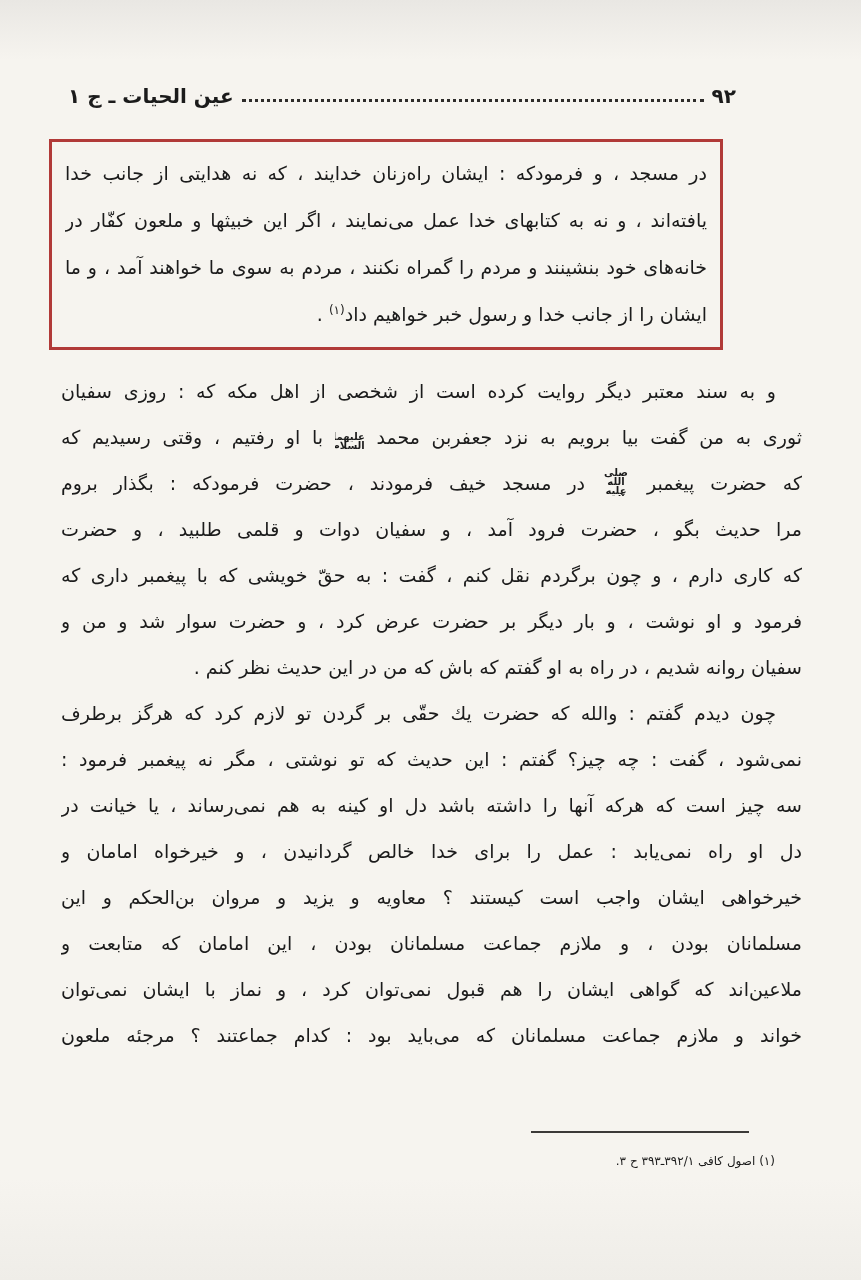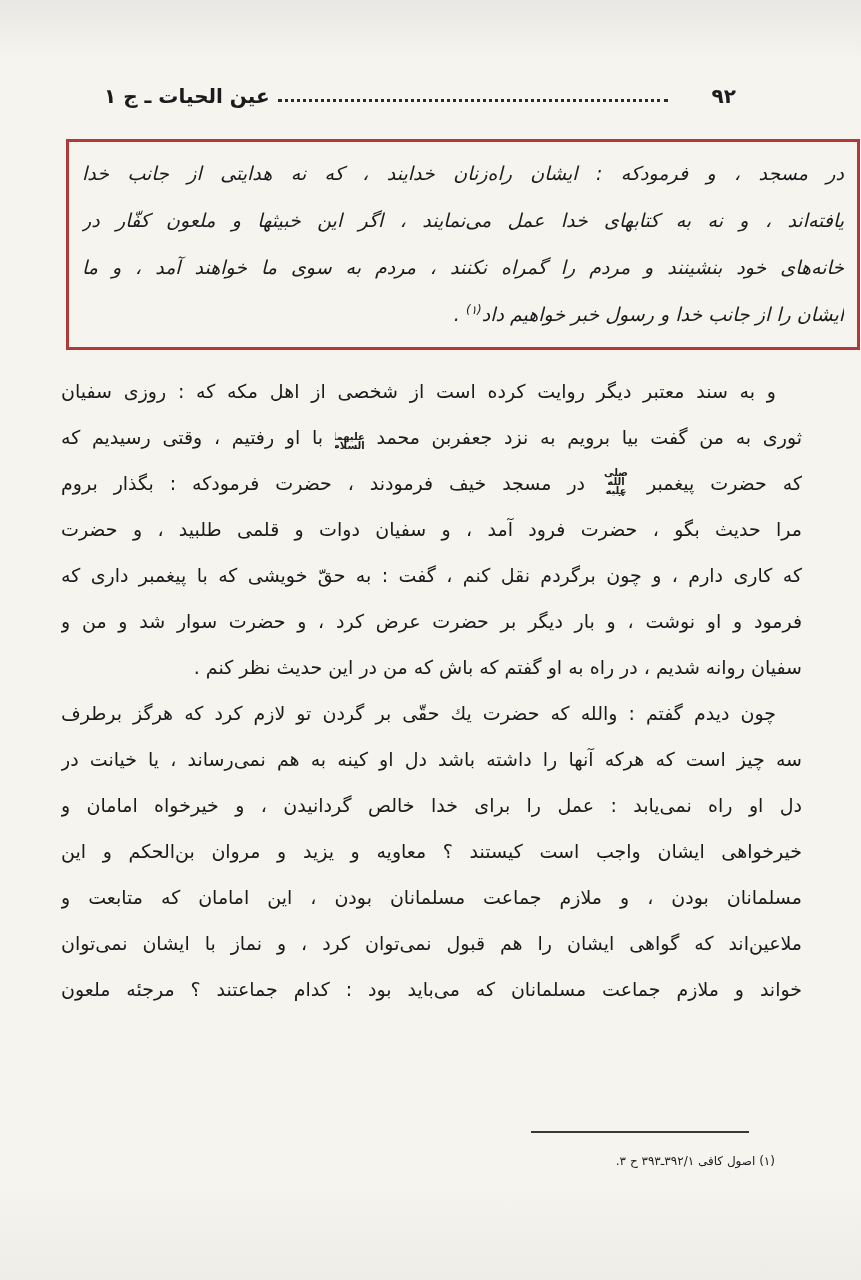--- a/index.html
+++ b/index.html
@@ -7,25 +7,25 @@
   .page{
     position:relative;width:861px;height:1280px;overflow:hidden;
     background:linear-gradient(180deg,#e9e7e3 0,#f6f4ef 60px,#f6f4ef 92%,#efede8 100%);
     font-family:"DejaVu Sans",sans-serif;color:#1b1b1b;
   }
   .header{
     position:absolute;left:68px;top:84px;width:668px;
     display:flex;align-items:flex-end;direction:ltr;
     font-size:20px;font-weight:bold;
   }
-  .title,.pagenum{white-space:nowrap;margin-left:36px;}
+  .title,.pagenum{white-space:nowrap;}
   .leader{flex:1;border-bottom:3px dotted #2e2c2a;margin:0 8px 6px 8px;height:0;}
   .redbox{
-    position:absolute;left:66px;top:139px;width:794px;box-sizing:border-box;
-    border:3px solid #b13a38;padding:8px 13px 9px 13px;background:transparent;font-style:italic;
+    position:absolute;left:49px;top:139px;width:674px;box-sizing:border-box;
+    border:3px solid #b13a38;padding:8px 13px 9px 13px;background:transparent;
   }
   .line{
     direction:rtl;text-align:justify;text-align-last:justify;
     font-size:19px;line-height:46px;height:46px;overflow:hidden;
   }
   .redbox .line{line-height:47px;height:47px;}
   .line.end{text-align-last:right;}
   .line.indent{padding-right:26px;}
   .bodytext{position:absolute;left:61px;top:368px;width:741px;}
   sup{font-size:12px;line-height:0;vertical-align:7px;}
@@ -63,20 +63,21 @@
 
   <div class="bodytext">
       <div class="line indent">و به سند معتبر ديگر روايت كرده است از شخصى از اهل مكه كه : روزى سفيان</div>
       <div class="line">ثورى به من گفت بيا برويم به نزد جعفربن محمد <span class="hon">عليهما السلام</span> با او رفتيم ، وقتى رسيديم كه</div>
       <div class="line">كه حضرت پيغمبر <span class="hon">صلى الله عليه وآله</span> در مسجد خيف فرمودند ، حضرت فرمودكه : بگذار بروم</div>
       <div class="line">مرا حديث بگو ، حضرت فرود آمد ، و سفيان دوات و قلمى طلبيد ، و حضرت</div>
       <div class="line">كه كارى دارم ، و چون برگردم نقل كنم ، گفت : به حقّ خويشى كه با پيغمبر دارى كه</div>
       <div class="line">فرمود و او نوشت ، و بار ديگر بر حضرت عرض كرد ، و حضرت سوار شد و من و</div>
       <div class="line end">سفيان روانه شديم ، در راه به او گفتم كه باش كه من در اين حديث نظر كنم .</div>
       <div class="line indent">چون ديدم گفتم : والله كه حضرت يك حقّى بر گردن تو لازم كرد كه هرگز برطرف</div>
+      <div class="line">نمى‌شود ، گفت : چه چيز؟ گفتم : اين حديث كه تو نوشتى ، مگر نه پيغمبر فرمود :</div>
       <div class="line">سه چيز است كه هركه آنها را داشته باشد دل او كينه به هم نمى‌رساند ، يا خيانت در</div>
       <div class="line">دل او راه نمى‌يابد : عمل را براى خدا خالص گردانيدن ، و خيرخواه امامان و</div>
       <div class="line">خيرخواهى ايشان واجب است كيستند ؟ معاويه و يزيد و مروان بن‌الحكم و اين</div>
       <div class="line">مسلمانان بودن ، و ملازم جماعت مسلمانان بودن ، اين امامان كه متابعت و</div>
       <div class="line">ملاعين‌اند كه گواهى ايشان را هم قبول نمى‌توان كرد ، و نماز با ايشان نمى‌توان</div>
       <div class="line">خواند و ملازم جماعت مسلمانان كه مى‌بايد بود : كدام جماعتند ؟ مرجئه ملعون</div>
     </div>
 
   <div class="footrule"></div>
 

